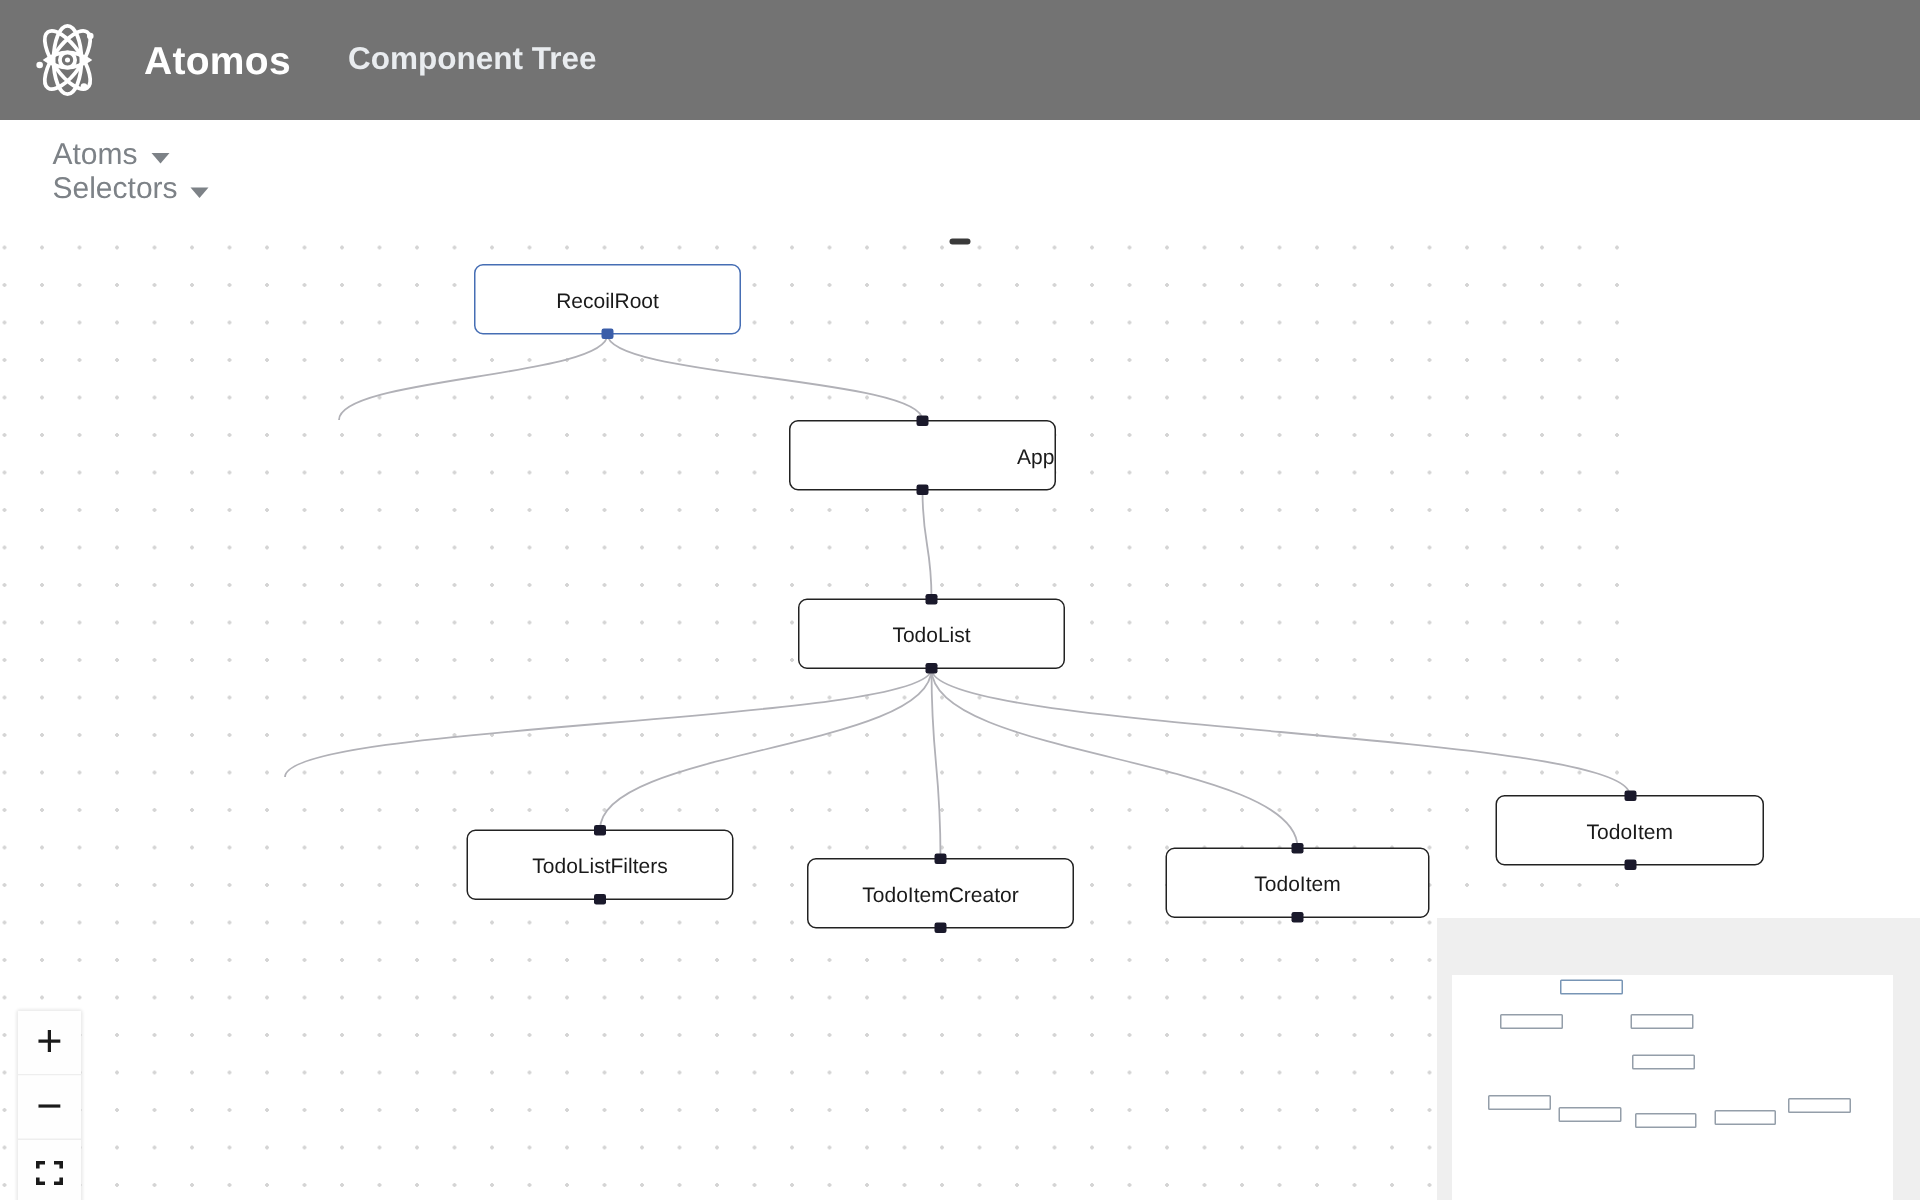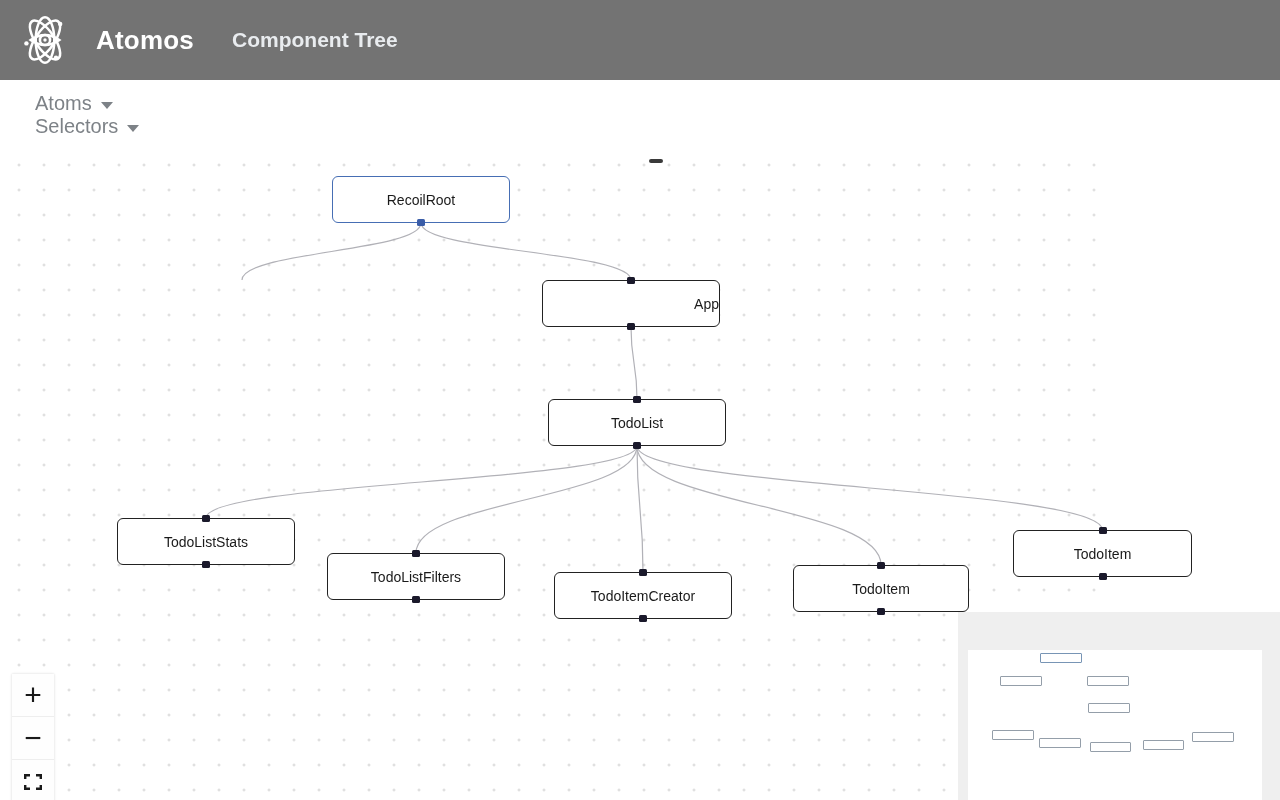--- a/index.html
+++ b/index.html
@@ -46,21 +46,21 @@
   .caret {
     width: 0; height: 0;
     border-left: 6px solid transparent;
     border-right: 6px solid transparent;
     border-top: 7px solid #7d8287;
     margin-left: 9px; margin-top: 4px;
   }
 
   
   .canvas {
-    position: absolute; left: 16px; top: 155px;
+    position: absolute; left: 0; top: 155px;
     width: 1100px; height: 645px;
     background-color: #ffffff;
     background-image: radial-gradient(circle, #d5d5d5 1.2px, rgba(0,0,0,0) 1.4px);
     background-size: 25px 25px;
     background-position: -9.5px -2.5px;
   }
   .edges-svg { position: absolute; left: 0; top: 0; width: 1280px; height: 645px; }
   .flow-node {
     position: absolute;
     width: 178px; height: 47px;
@@ -175,25 +175,20 @@
       <span>RecoilRoot</span>
       <div class="handle bottom"></div>
     </div>
     <div class="flow-node" style="left: 526px; top: 125px; width: 178px; height: 47px; justify-content: flex-end;">
       <span>App</span>
       <div class="handle top"></div>
       <div class="handle bottom"></div>
     </div>
     <div class="flow-node" style="left: 532px; top: 244px; width: 178px; height: 47px;">
       <span>TodoList</span>
-      <div class="handle top"></div>
-      <div class="handle bottom"></div>
-    </div>
-    <div class="flow-node" style="left: 101px; top: 363px; width: 178px; height: 47px;">
-      <span>TodoListStats</span>
       <div class="handle top"></div>
       <div class="handle bottom"></div>
     </div>
     <div class="flow-node" style="left: 538px; top: 417px; width: 178px; height: 47px;">
       <span>TodoItemCreator</span>
       <div class="handle top"></div>
       <div class="handle bottom"></div>
     </div>
     <div class="flow-node" style="left: 311px; top: 398px; width: 178px; height: 47px;">
       <span>TodoListFilters</span>

